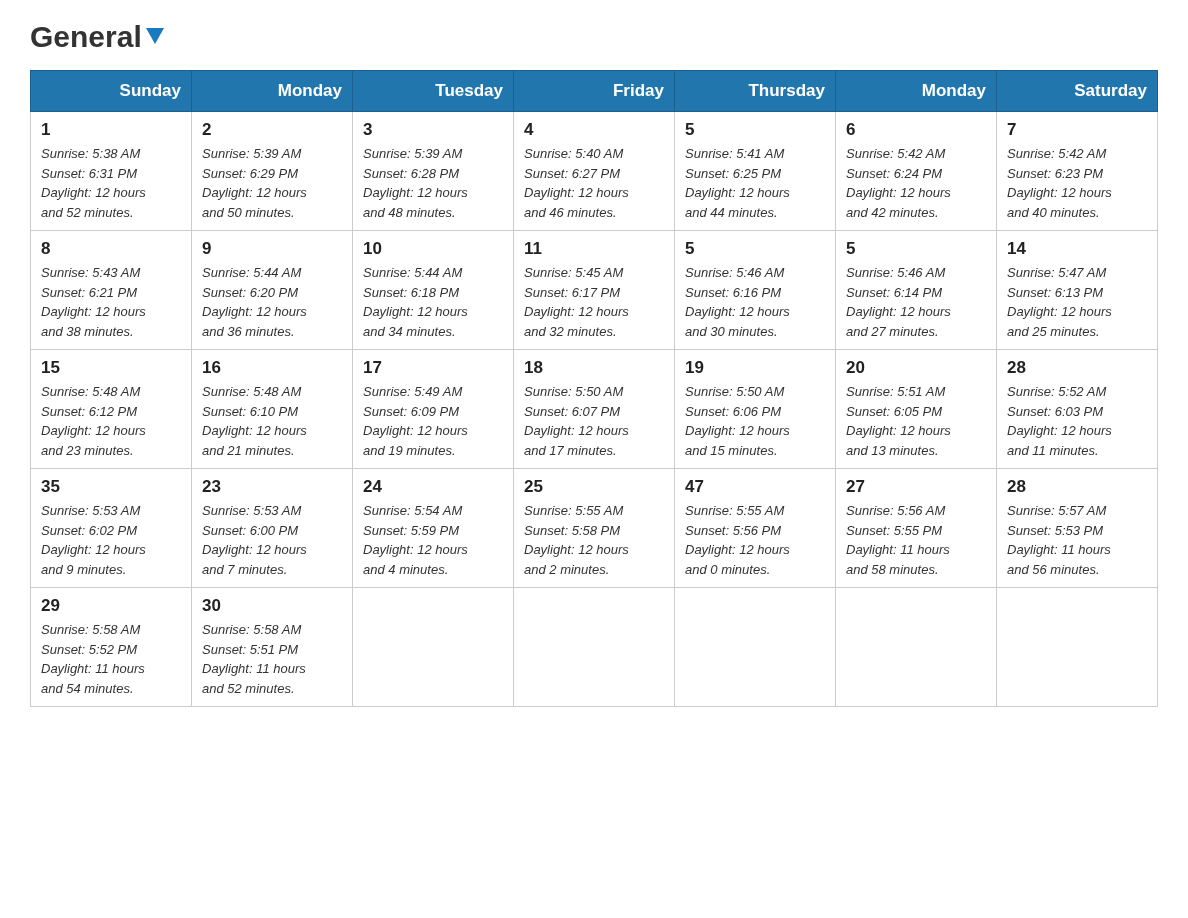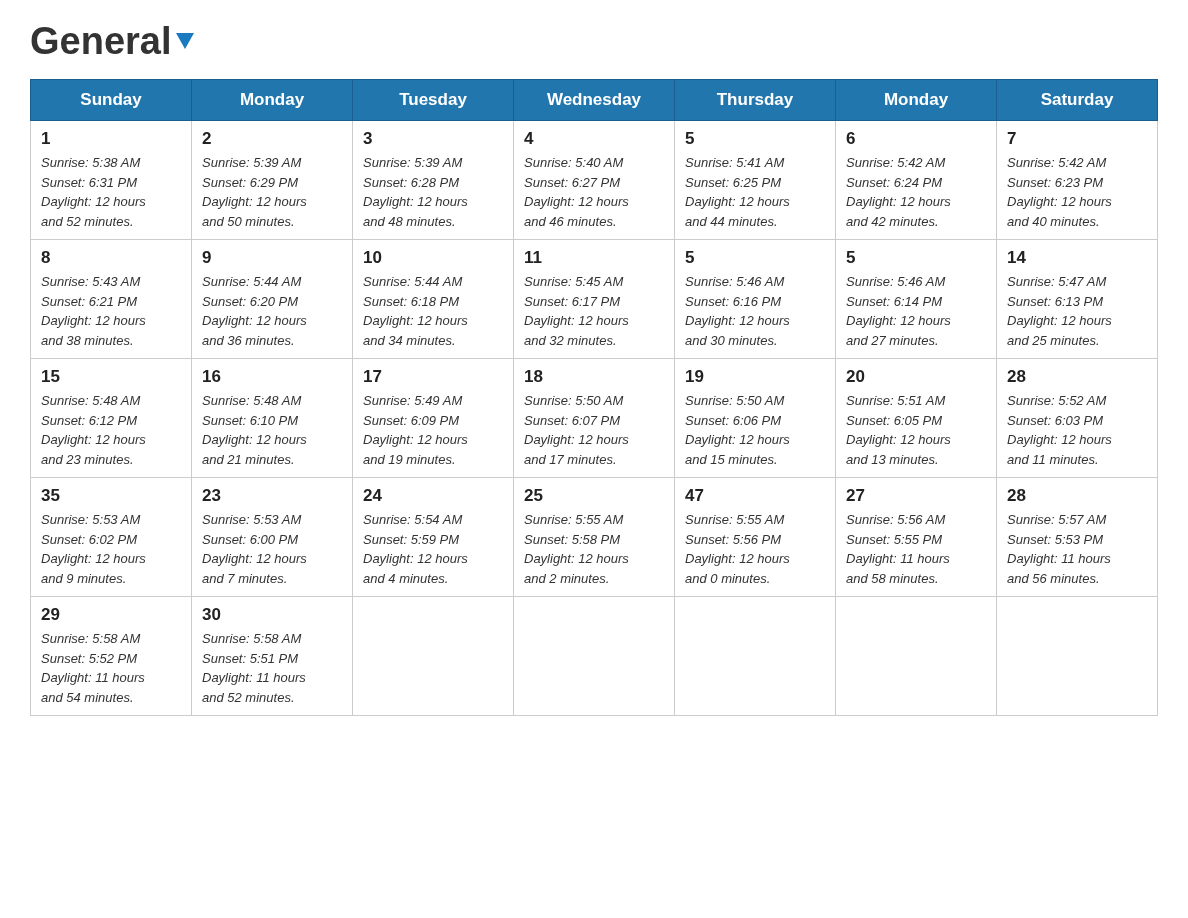--- a/index.html
+++ b/index.html
@@ -36,21 +36,21 @@
       margin-top: 4px;
     }
     .calendar {
       width: 100%;
       border-collapse: collapse;
       border: 1px solid #aaa;
     }
     .calendar th {
       background-color: #2176ae;
       color: #fff;
-      text-align: center;
+      text-align: right;
       padding: 10px 10px;
       font-size: 17px;
       font-weight: bold;
       border: 1px solid #1a5f8f;
     }
     .calendar td {
       vertical-align: top;
       padding: 8px 10px;
       border: 1px solid #ccc;
       width: 14.28%;
@@ -74,41 +74,41 @@
     .empty-cell {
       background: #fff;
     }
   </style>
 </head>
 <body>
 
 <div class="header">
   <div class="logo">
     <div style="display:flex; align-items:center;">
-      <span style="font-size:38px; font-weight:bold; color:#333;">General</span>
+      <span style="font-size:30px; font-weight:bold; color:#333;">General</span>
       <svg width="22" height="22" viewBox="0 0 22 22" style="margin-left:2px; margin-top:-4px;">
         <polygon points="2,4 20,4 11,20" fill="#1a7abf"></polygon>
       </svg>
     </div>
     <span style="font-size:30px; font-weight:bold; color:#1a7abf; margin-top:-4px;"></span>
   </div>
   <div class="title-block">
     <div class="month-title"></div>
     <div class="subtitle"></div>
   </div>
 </div>
 
 <table class="calendar">
   <thead>
     <tr>
 
     <th>Sunday</th>
         <th>Monday</th>
         <th>Tuesday</th>
-        <th>Wednesday</th>
+        <th>Friday</th>
         <th>Thursday</th>
         <th>Monday</th>
         <th>Saturday</th>
       </tr>
   </thead>
   <tbody id="calendar-body">
 
   <tr>
         <td>
         <span class="day-num">1</span>

